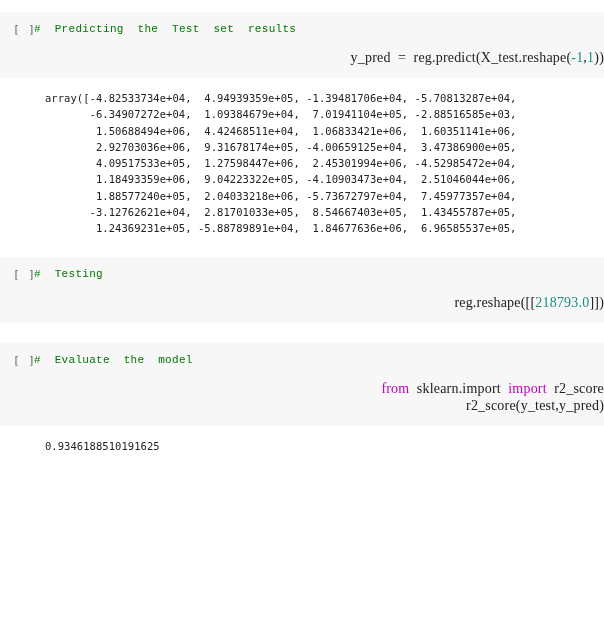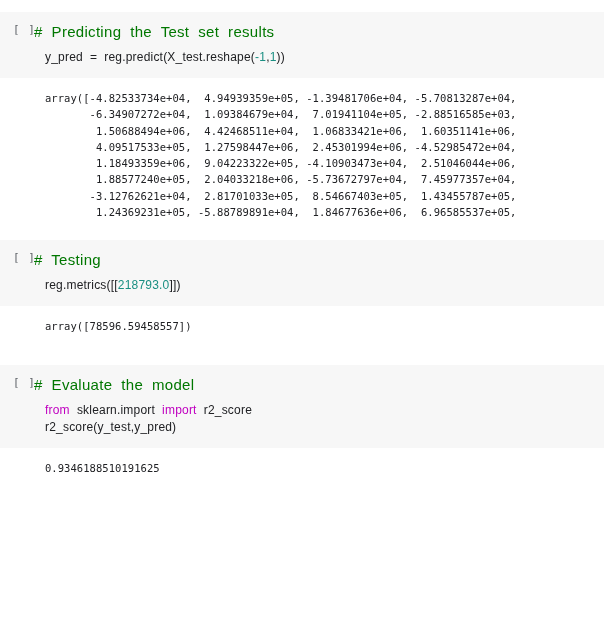--- a/index.html
+++ b/index.html
@@ -44,37 +44,38 @@
     padding-left: 13px;
     box-sizing: border-box;
     color: #5f6368;
     font-family: "DejaVu Sans Mono", "Liberation Mono", monospace;
     font-size: 11px;
     letter-spacing: 1px;
     white-space: pre;
   }
   .comment {
     color: #007700;
-    font-family: Liberation Sans, sans-serif;
-    font-size: 15px;
+    font-family: Liberation Mono, monospace;
+    font-size: 11px;
     white-space: pre;
     letter-spacing: 0.3px;
   }
 
   
   .code-block {
     padding: 13px 0 12px 45px;
   }
   .code-line {
     white-space: pre;
-    font-family: Liberation Sans, sans-serif;
-    font-size: 12px;
+    font-family: Liberation Serif, serif;
+    font-size: 14px;
     line-height: 17px;
     color: #202124;
     letter-spacing: 0.2px;
+    text-align: right;
   }
   .tok-num { color: #1a8f82; }
   .tok-kw  { color: #c000c0; }
 
   
   .output {
     background: #ffffff;
     padding: 12px 0 10px 45px;
     width: 486px;
     box-sizing: border-box;
@@ -103,38 +104,36 @@
           <span class="comment">#  Predicting  the  Test  set  results</span>
         </div>
         <div class="code-block">
           <div class="code-line"><span>y_pred  =  reg.predict(X_test.reshape(</span><span class="tok-num">-1</span><span>,</span><span class="tok-num">1</span><span>))</span></div>
         </div>
       </div>
       <div class="output">
         <div class="out-line">array([-4.82533734e+04,  4.94939359e+05, -1.39481706e+04, -5.70813287e+04,</div>
         <div class="out-line">       -6.34907272e+04,  1.09384679e+04,  7.01941104e+05, -2.88516585e+03,</div>
         <div class="out-line">        1.50688494e+06,  4.42468511e+04,  1.06833421e+06,  1.60351141e+06,</div>
+        <div class="out-line">        2.92703036e+06,  9.31678174e+05, -4.00659125e+04,  3.47386900e+05,</div>
         <div class="out-line">        4.09517533e+05,  1.27598447e+06,  2.45301994e+06, -4.52985472e+04,</div>
         <div class="out-line">        1.18493359e+06,  9.04223322e+05, -4.10903473e+04,  2.51046044e+06,</div>
         <div class="out-line">        1.88577240e+05,  2.04033218e+06, -5.73672797e+04,  7.45977357e+04,</div>
         <div class="out-line">       -3.12762621e+04,  2.81701033e+05,  8.54667403e+05,  1.43455787e+05,</div>
         <div class="out-line">        1.24369231e+05, -5.88789891e+04,  1.84677636e+06,  6.96585537e+05,</div>
       </div>
       <div class="spacer-sm"></div>
       <div class="cell">
         <div class="prompt-row">
           <span class="prompt">[ ]</span>
           <span class="comment">#  Testing</span>
         </div>
         <div class="code-block">
-          <div class="code-line"><span>reg.metrics([[</span><span class="tok-num">218793.0</span><span>]])</span></div>
+          <div class="code-line"><span>reg.reshape([[</span><span class="tok-num">218793.0</span><span>]])</span></div>
         </div>
-      </div>
-      <div class="output">
-        <div class="out-line">array([78596.59458557])</div>
       </div>
       <div class="spacer-md"></div>
       <div class="cell">
         <div class="prompt-row">
           <span class="prompt">[ ]</span>
           <span class="comment">#  Evaluate  the  model</span>
         </div>
         <div class="code-block">
           <div class="code-line"><span class="tok-kw">from</span><span>  sklearn.import  </span><span class="tok-kw">import</span><span>  r2_score</span></div>
           <div class="code-line"><span>r2_score(y_test,y_pred)</span></div>

